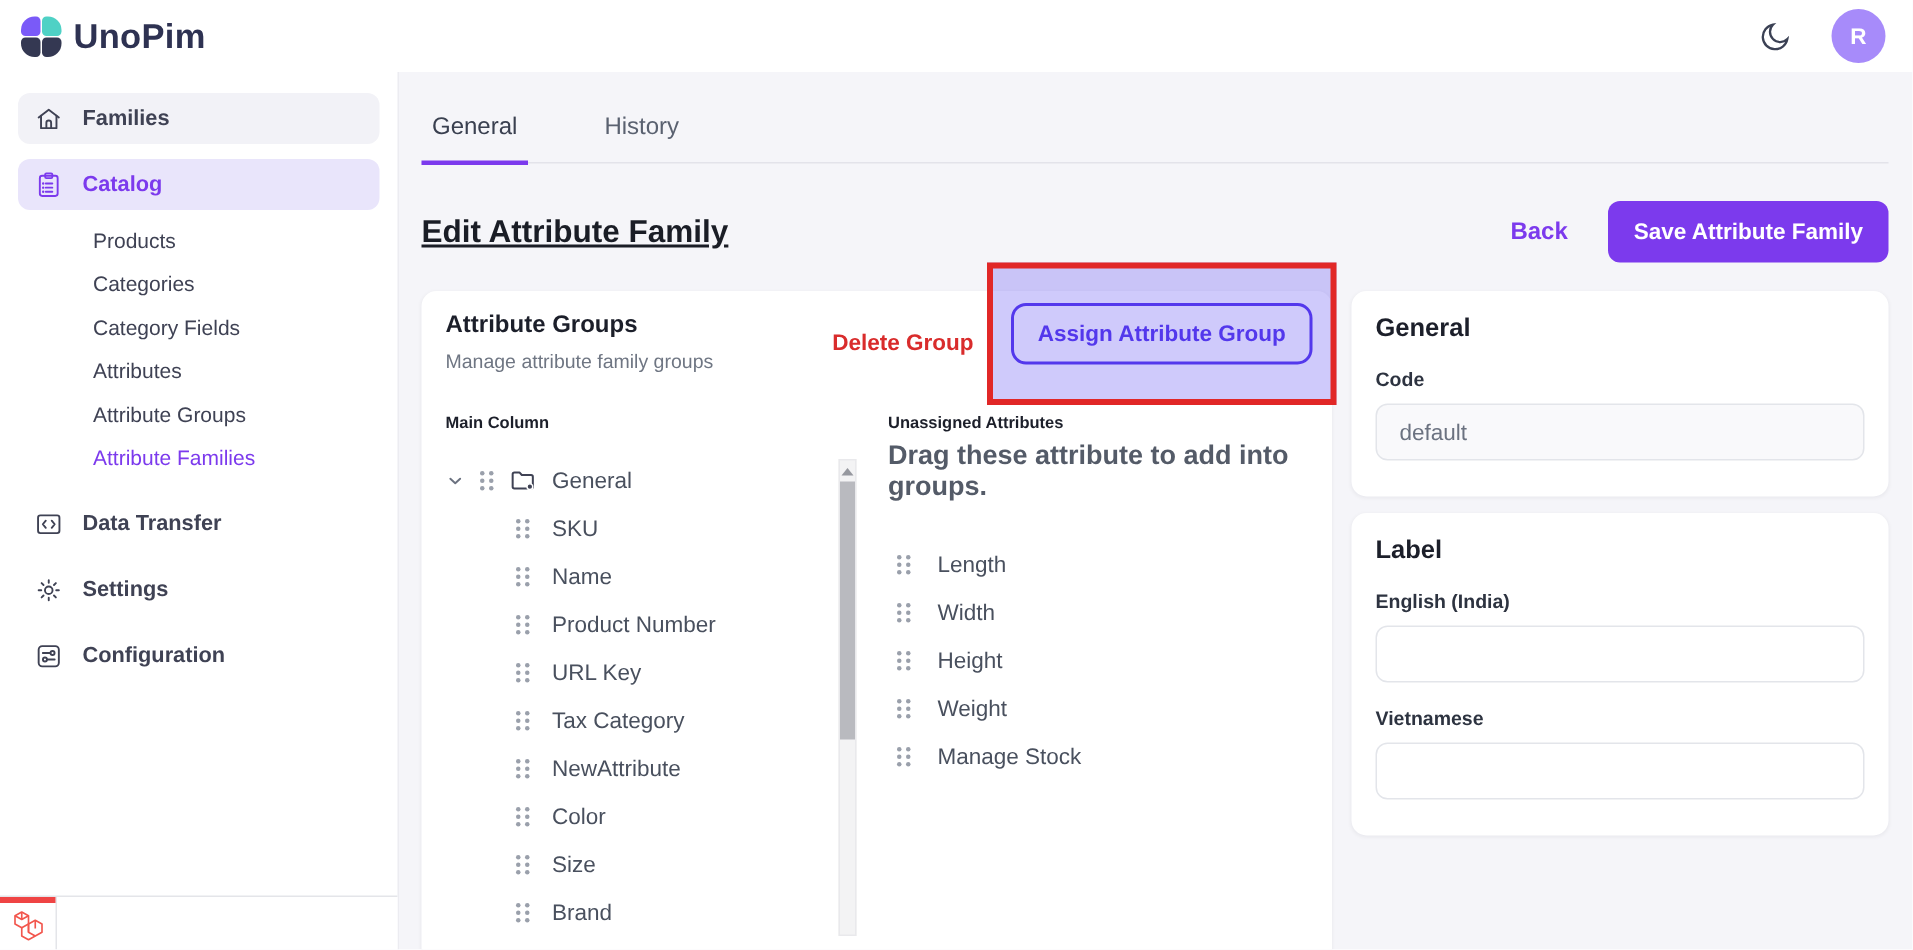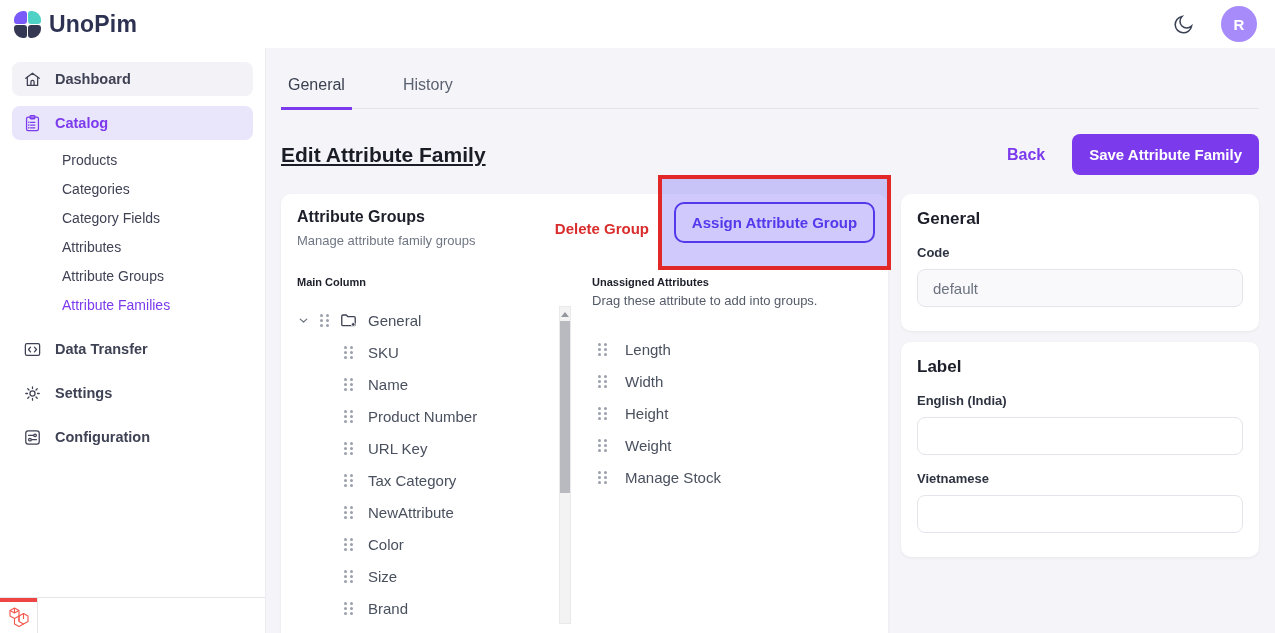--- a/index.html
+++ b/index.html
@@ -87,21 +87,21 @@
 
   
   .sbar { width:12px; height:318px; margin-top:30px; background:#f3f3f4; border:1px solid #e9e9ec;
           position:relative; flex:none; }
   .sb-up { position:absolute; top:5px; left:50%; transform:translateX(-50%); width:0; height:0;
            border-left:4px solid transparent; border-right:4px solid transparent;
            border-bottom:5px solid #96989f; }
   .sb-thumb { position:absolute; top:14px; left:0; width:10px; height:172px; background:#b9babf; }
 
   .unassigned-col { flex:1; padding-left:21px; }
-  .u-sub { font-size:13px; font-weight:400; color:#545b68; margin-top:5px; }
+  .u-sub { font-size:18px; font-weight:700; color:#545b68; margin-top:5px; }
   .u-list { margin-top:25px; }
   .urow { height:32px; display:flex; align-items:center; gap:18px; padding-left:6px;
           color:#49505e; font-size:15px; cursor:grab; }
 
   
   .right-col { width:358px; flex:none; display:flex; flex-direction:column; gap:11px; }
   .panel-card { background:#fff; border-radius:10px; padding:15px 16px 24px;
                 box-shadow:0 1px 3px rgba(16,24,40,.06); }
   .p-title { font-size:17px; font-weight:700; color:#1c1f2a; }
   .field-label { font-size:13px; font-weight:600; color:#2d3340; margin-top:16px; }
@@ -138,21 +138,21 @@
 
 <div class="app-body">
 
   <div class="sidebar">
     <div class="side-item si-dashboard">
       <svg class="ic" width="19" height="19" viewBox="0 0 24 24">
         <path d="M3.5 10.5 12 4l8.5 6.5"></path>
           <path d="M5.5 9v10.5h13V9"></path>
         <path d="M10 19.5v-4.5a2 2 0 0 1 4 0v4.5"></path>
       </svg>
-      <span>Dashboard</span>
+      <span>Families</span>
     </div>
 
     <div class="side-item si-catalog">
       <svg class="ic" width="19" height="19" viewBox="0 0 24 24">
         <rect x="4.5" y="4" width="15" height="17" rx="2"></rect>
         <rect x="9" y="2" width="6" height="4" rx="1"></rect>
         <path d="M9.5 10.5h5.5M9.5 14h5.5M9.5 17.5h5.5"></path>
         <path d="M7.3 10.5h.01M7.3 14h.01M7.3 17.5h.01" stroke-width="2"></path>
       </svg>
       <span>Catalog</span>

